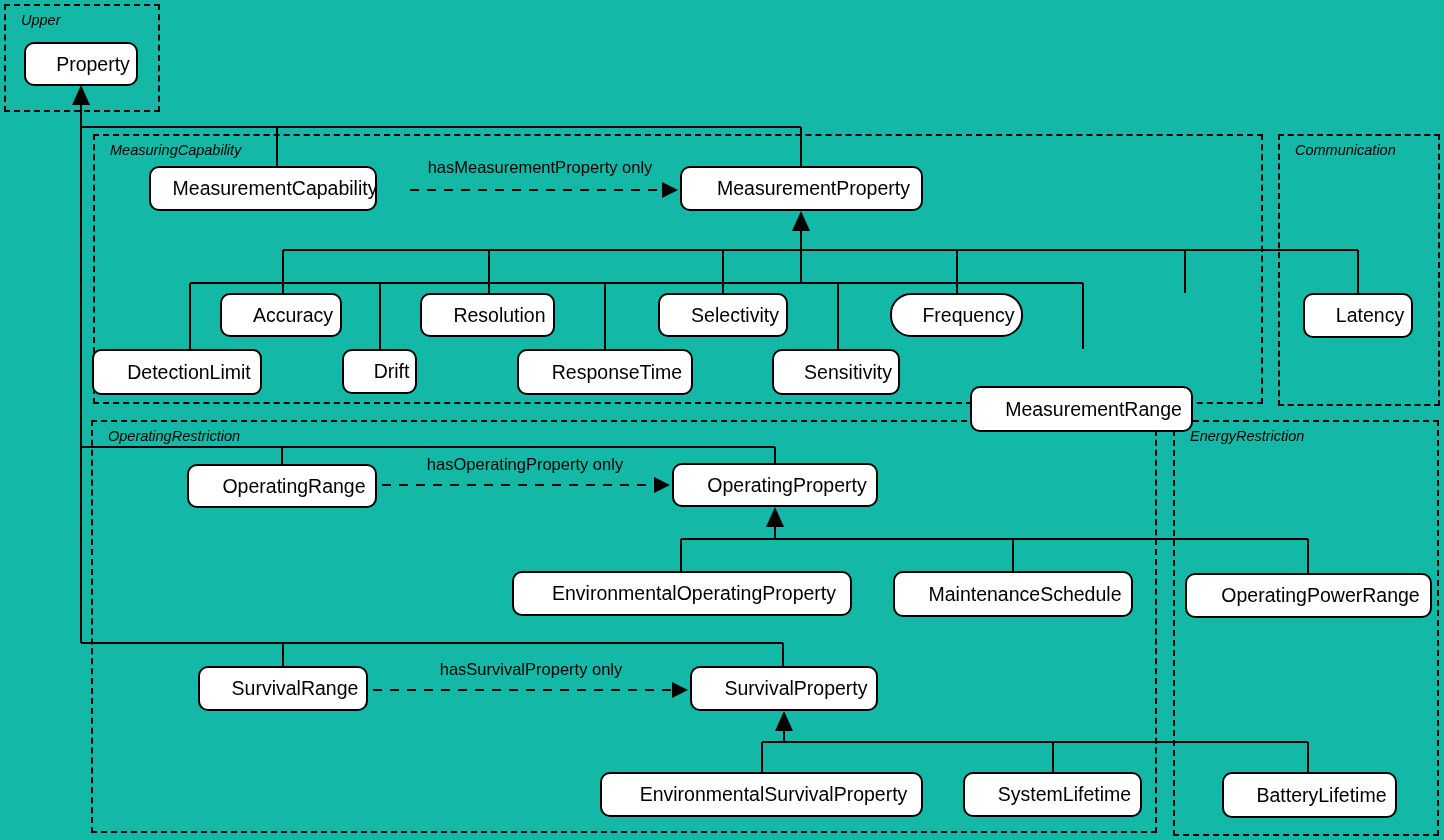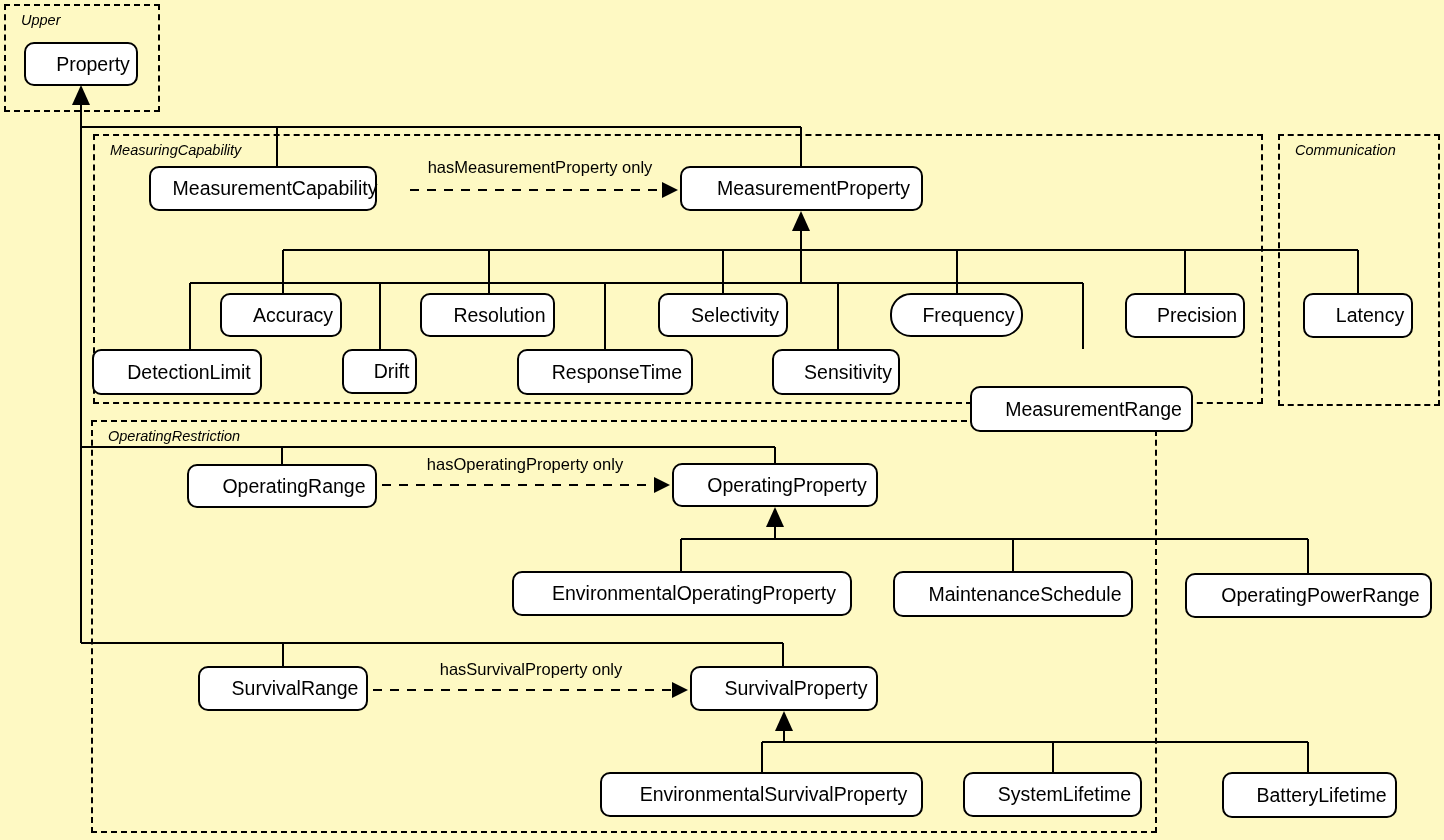--- a/index.html
+++ b/index.html
@@ -1,17 +1,17 @@
 <!DOCTYPE html>
 <html><head>
 <meta charset="utf-8">
 <style>
   html,body{margin:0;padding:0;background:#ffffff;}
   #canvas{
-    position:relative;width:1444px;height:840px;overflow:hidden;background:#fef9c3;
+    position:relative;width:1444px;height:840px;overflow:hidden;background:#14b8a6;
     font-family:"Liberation Sans",sans-serif;color:#000;text-decoration:underline;
   }
   .group{
     position:absolute;border:2px dashed #000;background:transparent;box-sizing:border-box;
   }
   .group-label{
     position:absolute;left:15px;top:6px;font-style:italic;font-size:14.5px;color:#000;white-space:nowrap;
   }
   #edges{position:absolute;left:0;top:0;z-index:3;}
   .node{
@@ -35,20 +35,23 @@
     <div class="group-label">Upper</div>
   </div>
   <div class="group" style="left:93px;top:134px;width:1170px;height:270px;">
     <div class="group-label">MeasuringCapability</div>
   </div>
   <div class="group" style="left:1278px;top:134px;width:162px;height:272px;">
     <div class="group-label">Communication</div>
   </div>
   <div class="group" style="left:91px;top:420px;width:1066px;height:413px;">
     <div class="group-label">OperatingRestriction</div>
+  </div>
+  <div class="group" style="left:1173px;top:420px;width:266px;height:416px;">
+    <div class="group-label">EnergyRestriction</div>
   </div>
 
   <svg id="edges" width="1444" height="840">
 
     <g>
       <path class="solid-edge" d="M81 104 V643 M81 127 H801 M277 127 V166 M801 127 V167 M81 447 H775 M282 447 V464 M775 447 V463 M81 643 H783 M283 643 V666 M783 643 V666"></path>
       <polygon class="arrow-head" points="81,85 72,105 90,105"></polygon>
     </g>
 
     <g>
@@ -82,21 +85,20 @@
 
   <div class="node" style="left:24px;top:42px;width:114px;height:44px;">Property</div>
 
   <div class="node" style="left:149px;top:166px;width:228px;height:45px;">MeasurementCapability</div>
   <div class="node" style="left:680px;top:166px;width:243px;height:45px;">MeasurementProperty</div>
 
   <div class="node" style="left:220px;top:293px;width:122px;height:44px;">Accuracy</div>
   <div class="node" style="left:420px;top:293px;width:135px;height:44px;">Resolution</div>
   <div class="node" style="left:658px;top:293px;width:130px;height:44px;">Selectivity</div>
   <div class="node" style="left:890px;top:293px;width:133px;height:44px;border-radius:21px;">Frequency</div>
-  <div class="node" style="left:1125px;top:293px;width:120px;height:45px;">Precision</div>
   <div class="node" style="left:1303px;top:293px;width:110px;height:45px;">Latency</div>
 
   <div class="node" style="left:92px;top:349px;width:170px;height:46px;border-radius:9px;">DetectionLimit</div>
   <div class="node" style="left:342px;top:349px;width:75px;height:45px;">Drift</div>
   <div class="node" style="left:517px;top:349px;width:176px;height:46px;">ResponseTime</div>
   <div class="node" style="left:772px;top:349px;width:128px;height:46px;">Sensitivity</div>
   <div class="node" style="left:970px;top:349px;width:223px;height:46px;margin-top:37px;">MeasurementRange</div>
 
   <div class="node" style="left:187px;top:464px;width:190px;height:44px;">OperatingRange</div>
   <div class="node" style="left:672px;top:463px;width:206px;height:44px;">OperatingProperty</div>

